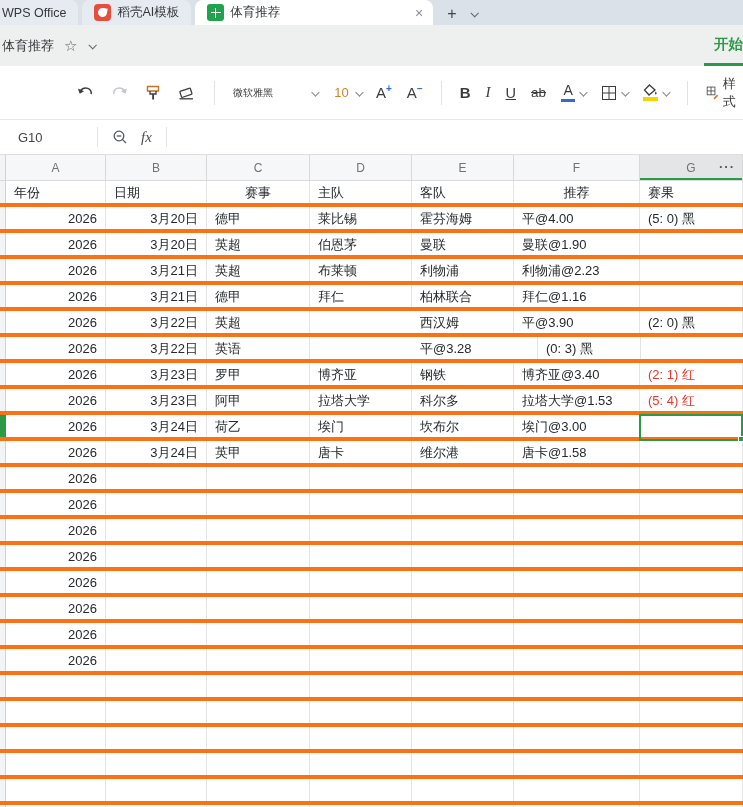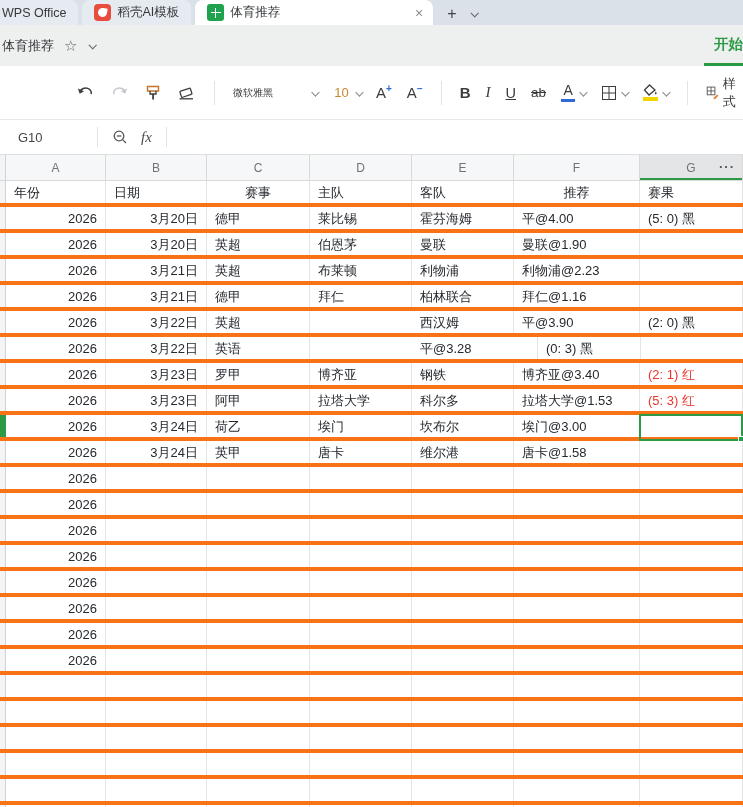--- a/index.html
+++ b/index.html
@@ -305,21 +305,21 @@
           <div class="gcell red" style="width: 103px;">(2: 1) 红</div>
         </div>
         <div class="grow">
           <div class="sliver"></div>
           <div class="gcell ar" style="width: 100px;">2026</div>
           <div class="gcell ar" style="width: 101px;">3月23日</div>
           <div class="gcell" style="width: 103px;">阿甲</div>
           <div class="gcell" style="width: 102px;">拉塔大学</div>
           <div class="gcell" style="width: 102px;">科尔多</div>
           <div class="gcell" style="width: 126px;">拉塔大学@1.53</div>
-          <div class="gcell red" style="width: 103px;">(5: 3) 红</div>
+          <div class="gcell red" style="width: 103px;">(5: 4) 红</div>
         </div>
         <div class="grow sel-row">
           <div class="sliver sliver-sel"></div>
           <div class="gcell ar" style="width: 100px;">2026</div>
           <div class="gcell ar" style="width: 101px;">3月24日</div>
           <div class="gcell" style="width: 103px;">荷乙</div>
           <div class="gcell" style="width: 102px;">埃门</div>
           <div class="gcell" style="width: 102px;">坎布尔</div>
           <div class="gcell" style="width: 126px;">埃门@3.00</div>
           <div class="gcell" style="width: 103px;"></div>

